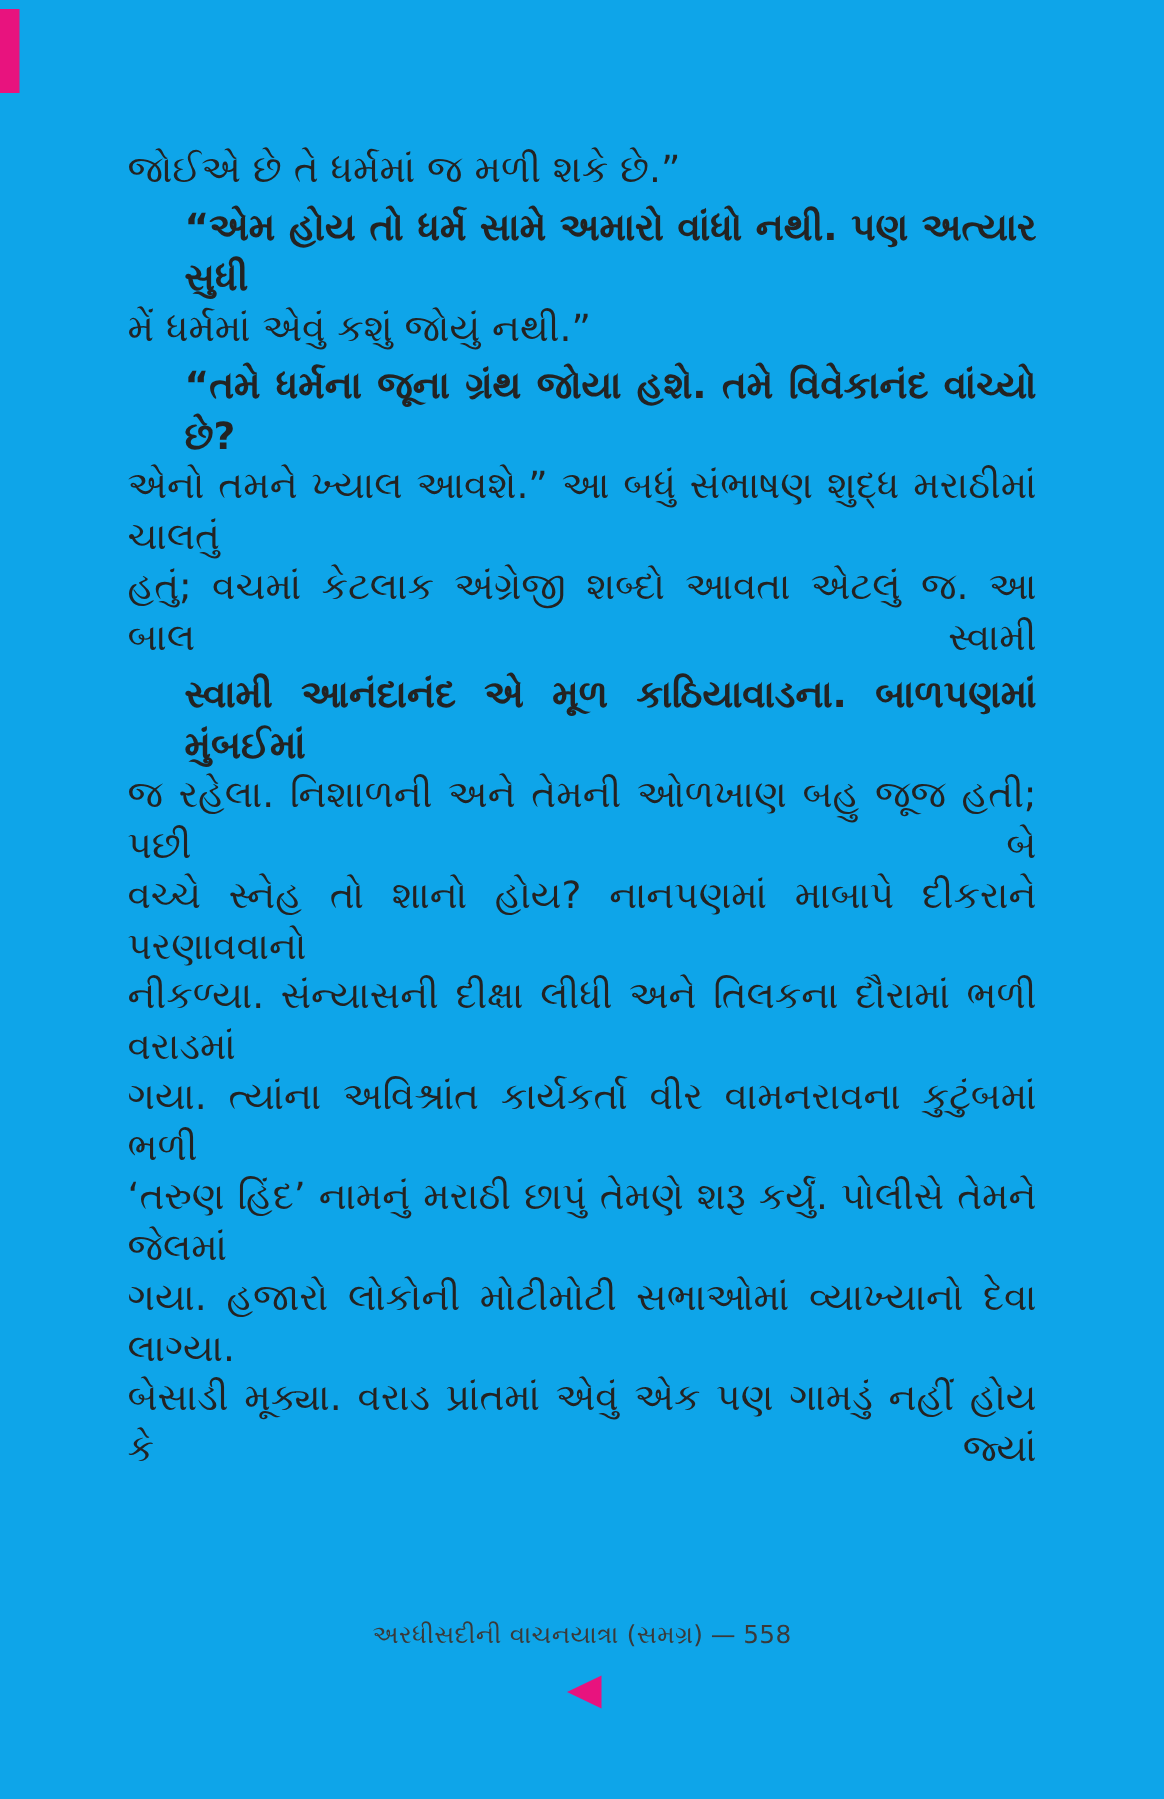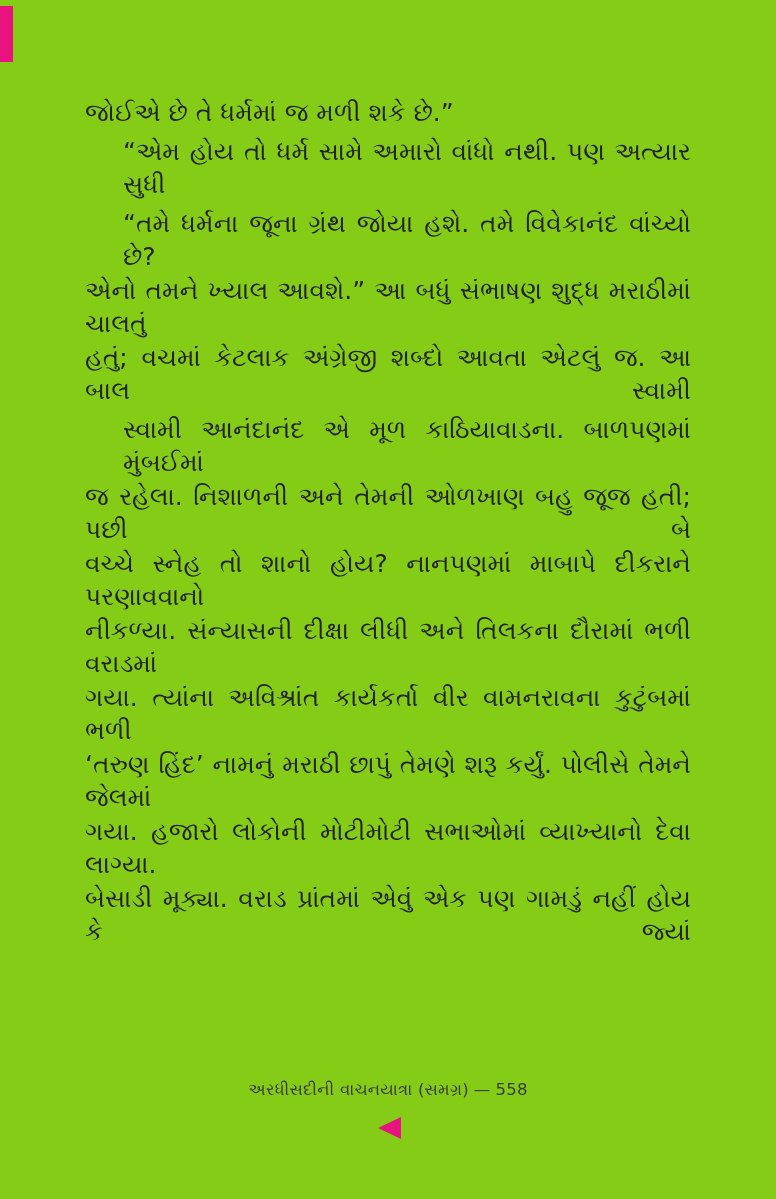--- a/index.html
+++ b/index.html
@@ -11,21 +11,21 @@
     width: 776px;
     height: 1199px;
     position: relative;
     overflow: hidden;
     font-family: "DejaVu Sans", sans-serif;
     color: #222222;
   }
   .page {
     position: absolute;
     inset: 0;
-    background: #84cc16;
+    background: #0ea5e9;
   }
   
   .edge-mark {
     position: absolute;
     left: 0;
     top: 6px;
     width: 13px;
     height: 56px;
     background: #e8137e;
   }
@@ -46,20 +46,21 @@
     text-align: justify;
     text-align-last: justify;
     white-space: normal;
   }
   .line.last {
     text-align: left;
     text-align-last: left;
   }
   .line.indent {
     padding-left: 38px;
+    font-weight: bold;
   }
   .footer {
     position: absolute;
     left: 0;
     top: 1080px;
     width: 776px;
     text-align: center;
     font-size: 16.5px;
     color: #3a3a3a;
     letter-spacing: 0.2px;
@@ -91,20 +92,21 @@
 <div class="page">
 
   <div class="edge-mark"></div>
 
   <main class="text-block">
       <div class="para">
         <div class="line last">જોઈએ છે તે ધર્મમાં જ મળી શકે છે.”</div>
       </div>
       <div class="para">
         <div class="line indent">“એમ હોય તો ધર્મ સામે અમારો વાંધો નથી. પણ અત્યાર સુધી</div>
+        <div class="line last">મેં ધર્મમાં એવું કશું જોયું નથી.”</div>
       </div>
       <div class="para">
         <div class="line indent">“તમે ધર્મના જૂના ગ્રંથ જોયા હશે. તમે વિવેકાનંદ વાંચ્યો છે?</div>
         <div class="line">એનો તમને ખ્યાલ આવશે.” આ બધું સંભાષણ શુદ્ધ મરાઠીમાં ચાલતું</div>
         <div class="line">હતું; વચમાં કેટલાક અંગ્રેજી શબ્દો આવતા એટલું જ. આ બાલ સ્વામી</div>
       </div>
       <div class="para">
         <div class="line indent">સ્વામી આનંદાનંદ એ મૂળ કાઠિયાવાડના. બાળપણમાં મુંબઈમાં</div>
         <div class="line">જ રહેલા. નિશાળની અને તેમની ઓળખાણ બહુ જૂજ હતી; પછી બે</div>
         <div class="line">વચ્ચે સ્નેહ તો શાનો હોય? નાનપણમાં માબાપે દીકરાને પરણાવવાનો</div>

